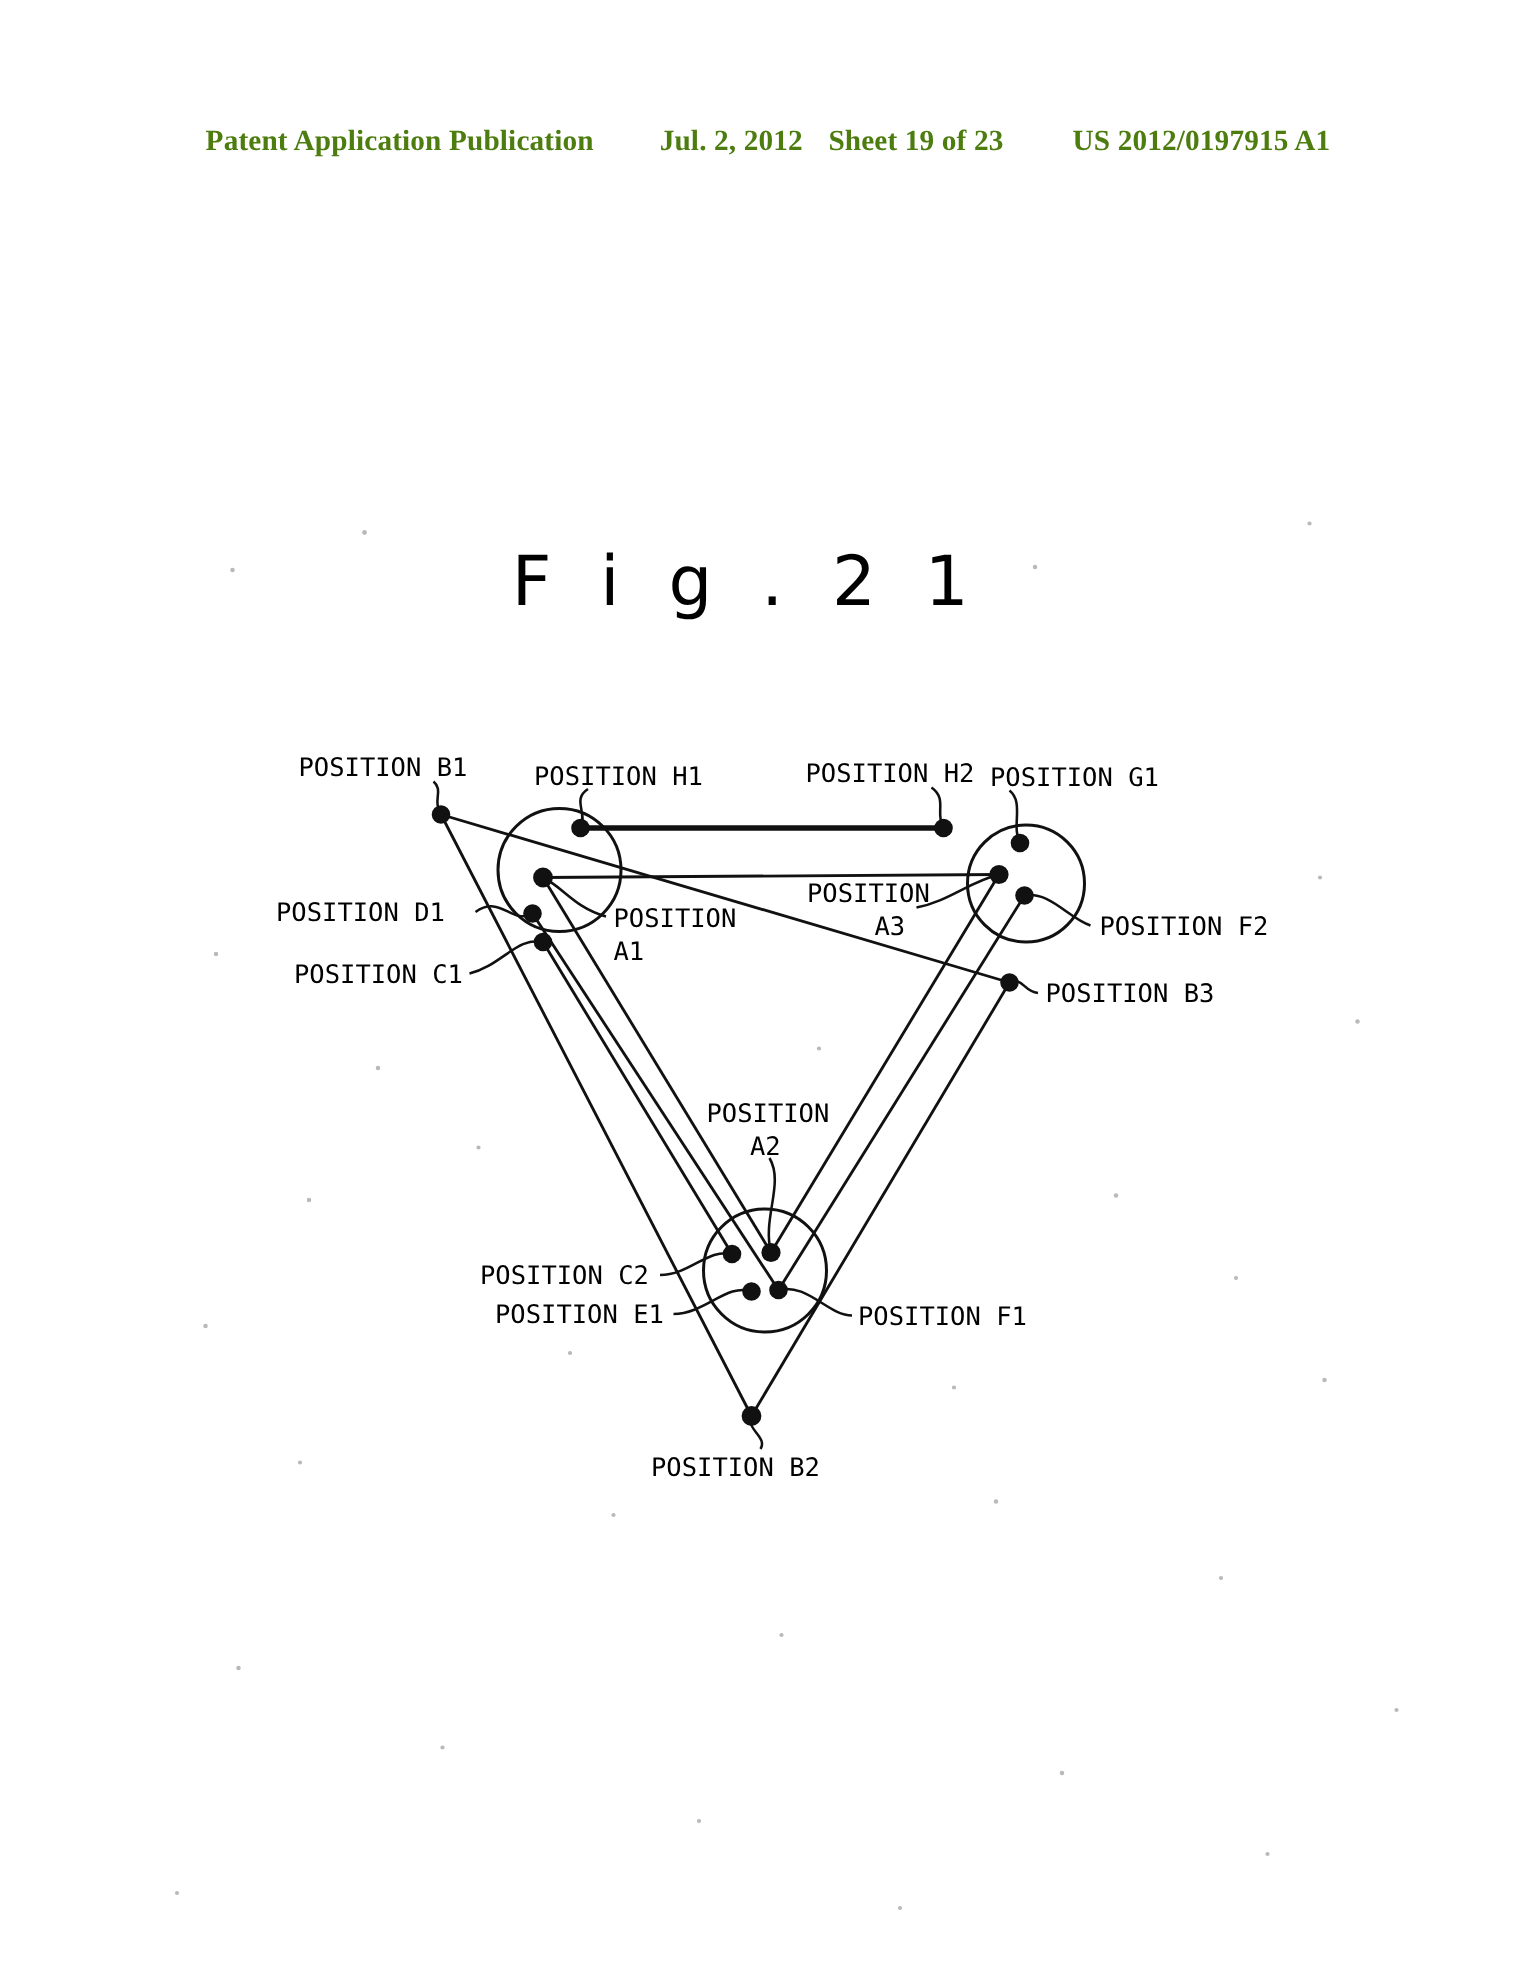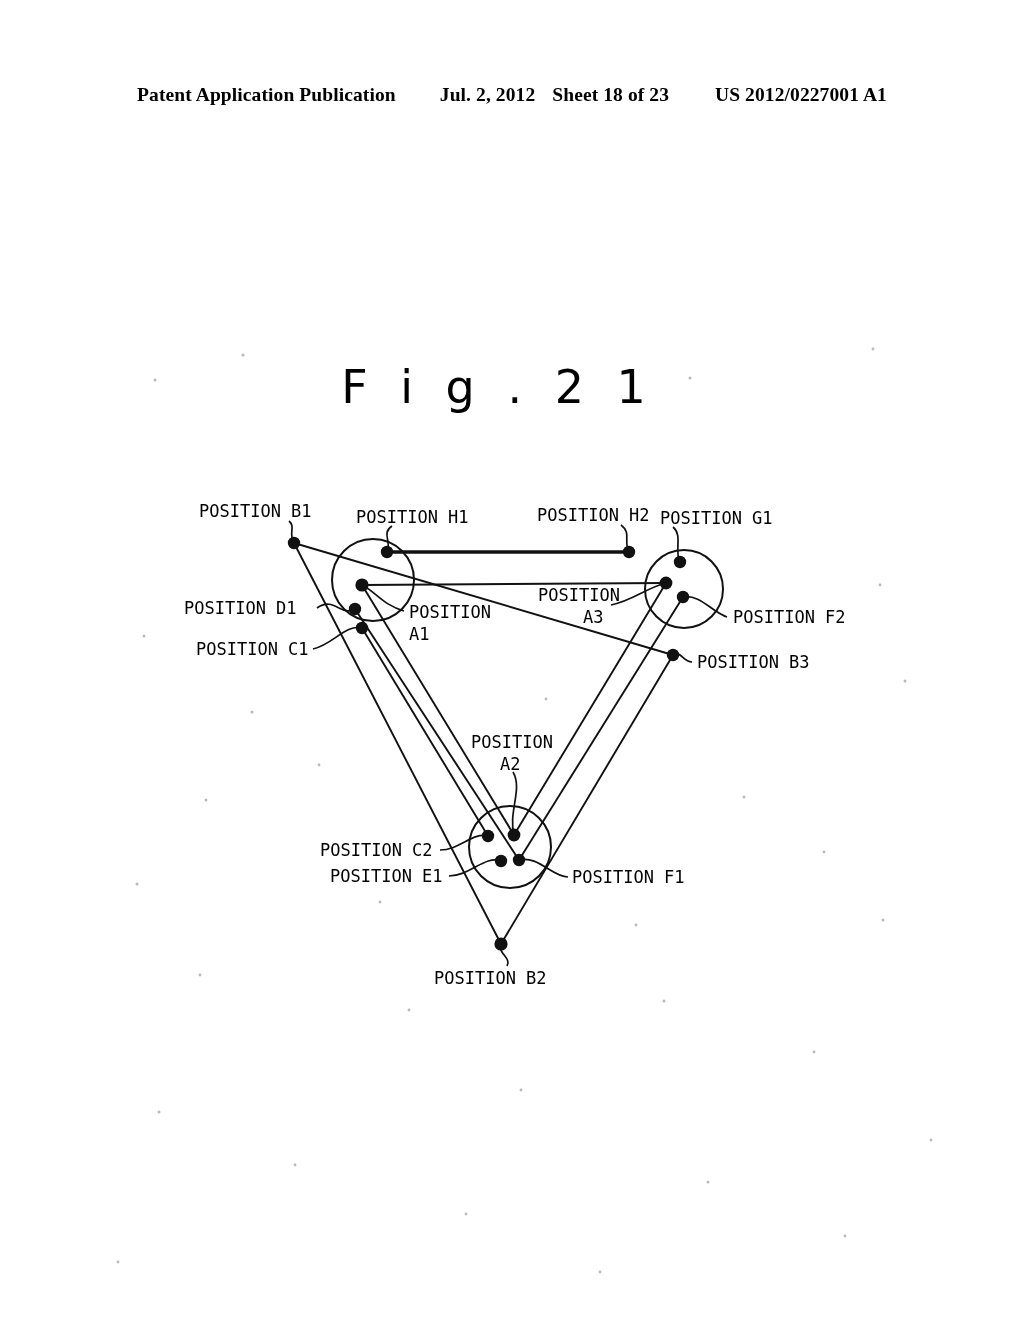--- a/index.html
+++ b/index.html
@@ -23,21 +23,21 @@
     left: 0;
     width: 1024px;
     height: 34px;
     display: flex;
     flex-direction: row;
     align-items: baseline;
     justify-content: center;
     font-family: "Liberation Serif", "DejaVu Serif", serif;
     font-weight: bold;
     font-size: 19.5px;
-    color: #000000;
+    color: #4d7c0f;
     letter-spacing: 0.1px;
     white-space: nowrap;
   }
   #page-header .hdr-pub       { margin-right: 44px; }
   #page-header .hdr-date      { margin-right: 17px; }
   #page-header .hdr-sheet     { margin-right: 46px; }
   #page-header .hdr-patno     { margin-right: 0; }
 
   
   #fig-title {
@@ -73,22 +73,22 @@
   .diag-dot    { fill: #111111; }
   .leader      { stroke: #111111; stroke-width: 1.7; fill: none; }
   .speck       { fill: #b9b9b9; }
 </style>
 </head>
 <body>
 
 <div id="page-header">
   <span class="hdr-pub">Patent Application Publication</span>
   <span class="hdr-date">Jul. 2, 2012</span>
-  <span class="hdr-sheet">Sheet 18 of 23</span>
-  <span class="hdr-patno">US 2012/0227001 A1</span>
+  <span class="hdr-sheet">Sheet 19 of 23</span>
+  <span class="hdr-patno">US 2012/0197915 A1</span>
 </div>
 
 <div id="fig-title">F i g . 2 1</div>
 
 <svg id="figure-canvas" viewBox="0 0 1024 1320" xmlns="http://www.w3.org/2000/svg">
 
   <g>
     <circle class="speck" cx="155" cy="380" r="1.5"></circle>
     <circle class="speck" cx="243" cy="355" r="1.6"></circle>
     <circle class="speck" cx="690" cy="378" r="1.5"></circle>

